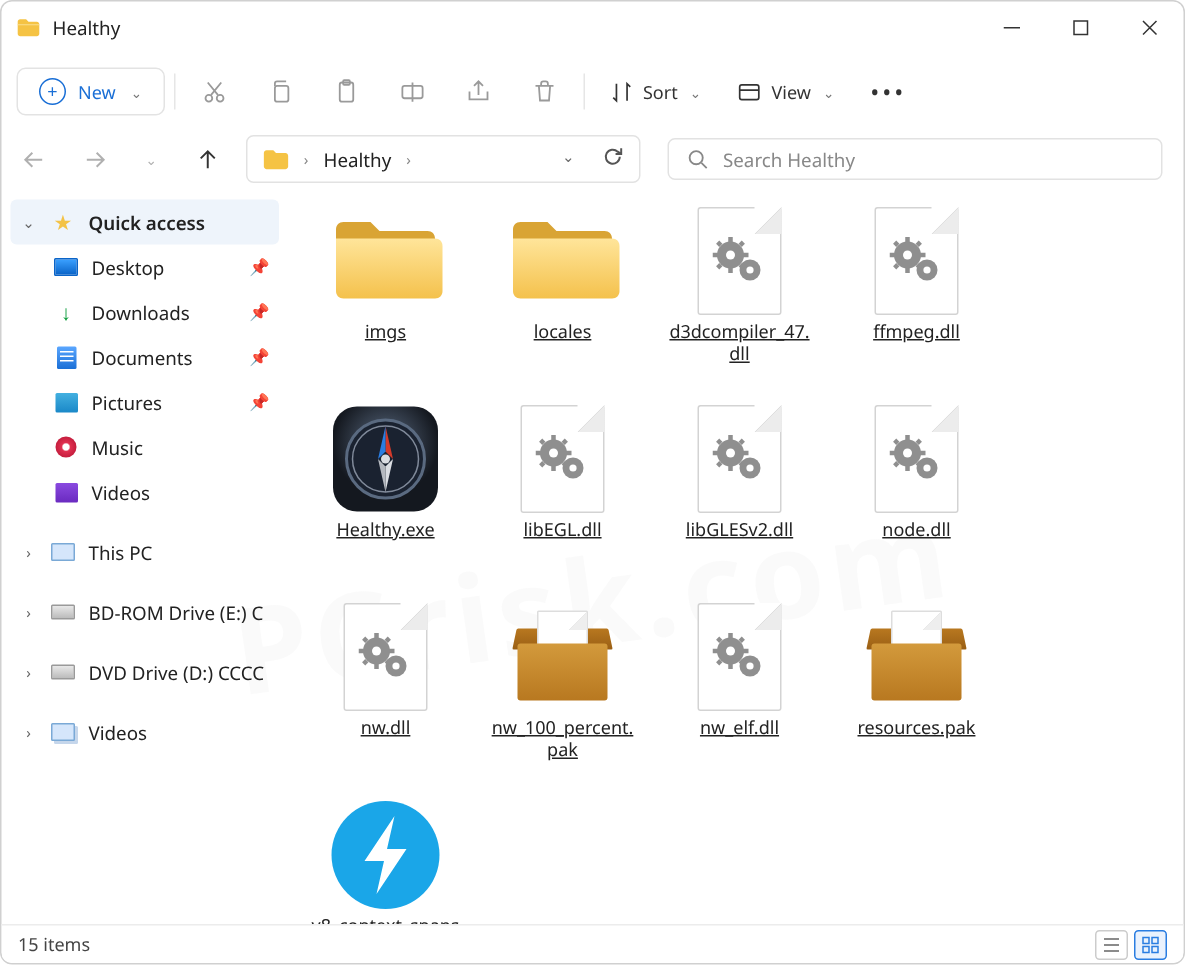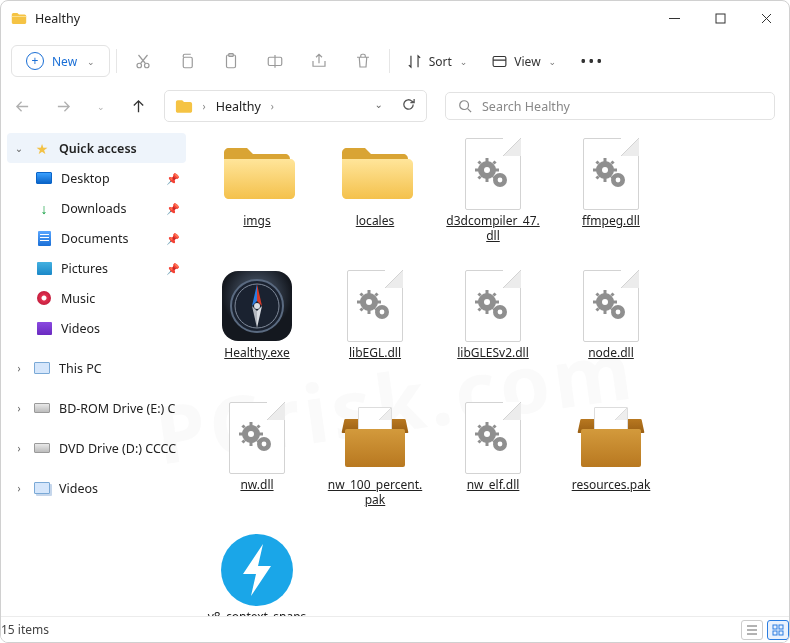--- a/index.html
+++ b/index.html
@@ -75,21 +75,21 @@
 .dll-shell::before { content:""; position:absolute; top:-1px; right:-1px; width:18px; height:18px; background:linear-gradient(135deg,#fff 49%,#d3d3d3 50%,#ececec 52%); }
 .pak-box { width:68px; height:58px; position:relative; display:flex; justify-content:center; }
 .pak-box .box { width:60px; height:38px; background:linear-gradient(#d39a3c,#b87820); border-radius:2px; position:absolute; bottom:0; }
 .pak-box .flap { width:28px; height:14px; background:linear-gradient(#b87820,#9a5f14); position:absolute; bottom:34px; border-radius:1px; }
 .pak-box .flap.l { left:2px; transform:skewX(-12deg); }
 .pak-box .flap.r { right:2px; transform:skewX(12deg); }
 .pak-box .paper { width:34px; height:44px; background:#fff; border:1px solid #ddd; position:absolute; bottom:16px; border-radius:1px; }
 .pak-box .paper::before { content:""; position:absolute; top:0; right:0; width:12px; height:12px; background:linear-gradient(135deg,#fff 49%,#ddd 50%,#eee 52%); }
 
 
-.status { position:absolute; bottom:0; left:0; right:0; height:26px; border-top:1px solid #ececec; display:flex; align-items:center; padding:0 0; font-size:12px; color:#444; background:#fff; }
+.status { position:absolute; bottom:0; left:0; right:0; height:26px; border-top:1px solid #ececec; display:flex; align-items:center; padding:0 11px; font-size:12px; color:#444; background:#fff; }
 .status .right { margin-left:auto; display:flex; gap:4px; }
 .view-toggle { width:22px; height:20px; border:1px solid #ccc; border-radius:3px; display:flex; align-items:center; justify-content:center; background:#fff; }
 .view-toggle.active { border-color:#2a7de1; background:#eaf2fd; }
 .view-toggle svg { width:12px; height:12px; }
 
 
 .watermark { position:absolute; left:50%; top:55%; transform:translate(-50%,-50%) rotate(-8deg); font-size:80px; font-weight:700; color:rgba(150,150,150,0.05); letter-spacing:4px; pointer-events:none; white-space:nowrap; z-index:0; }
 </style>
 </head>
 <body>

